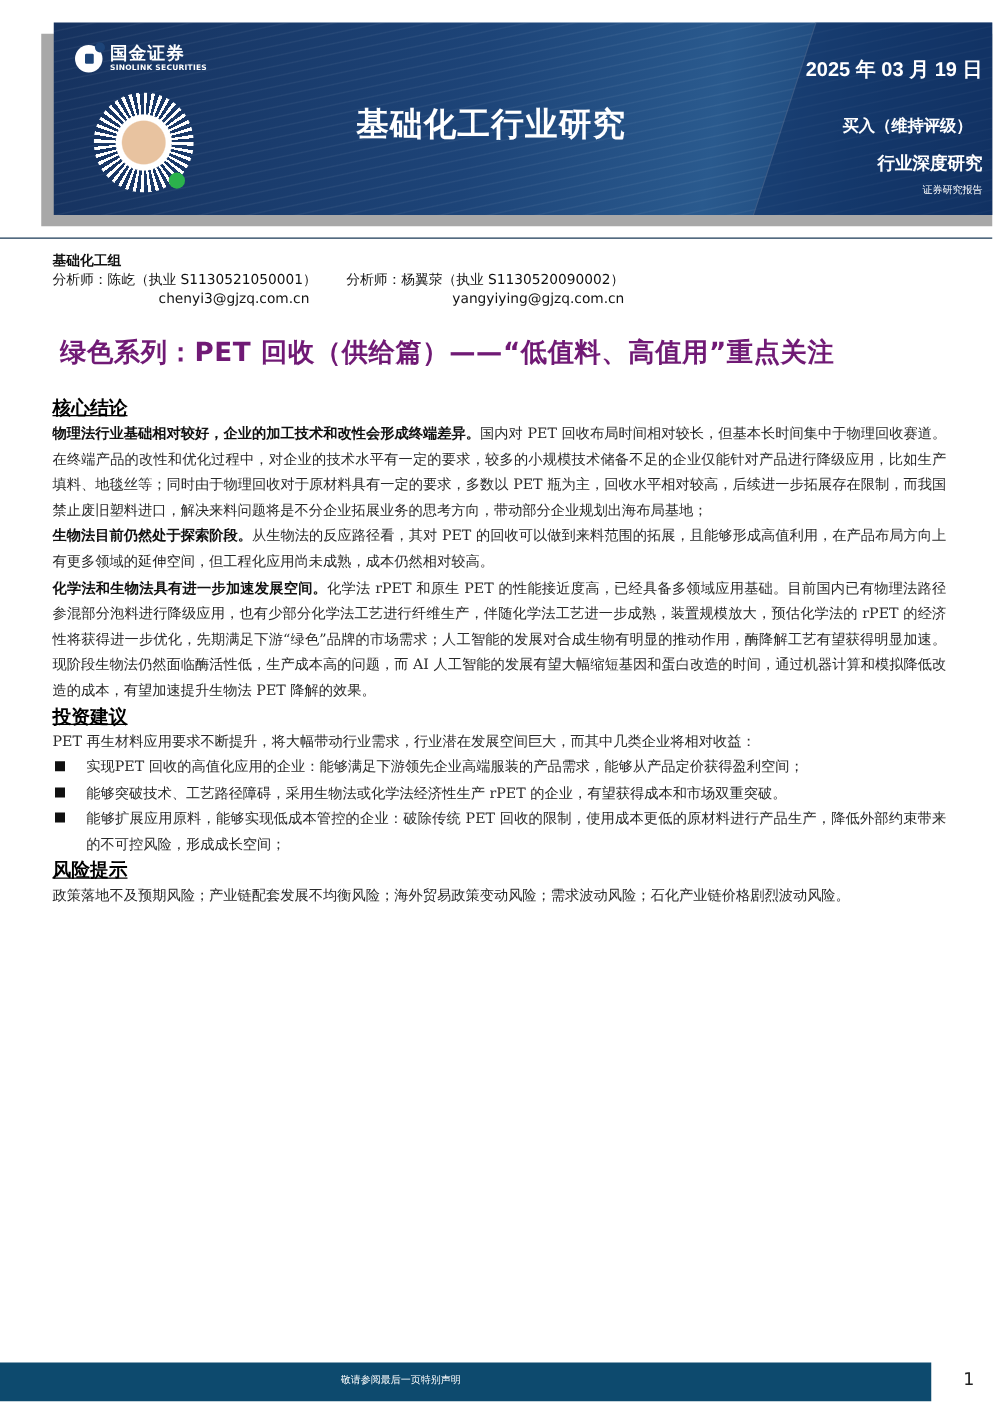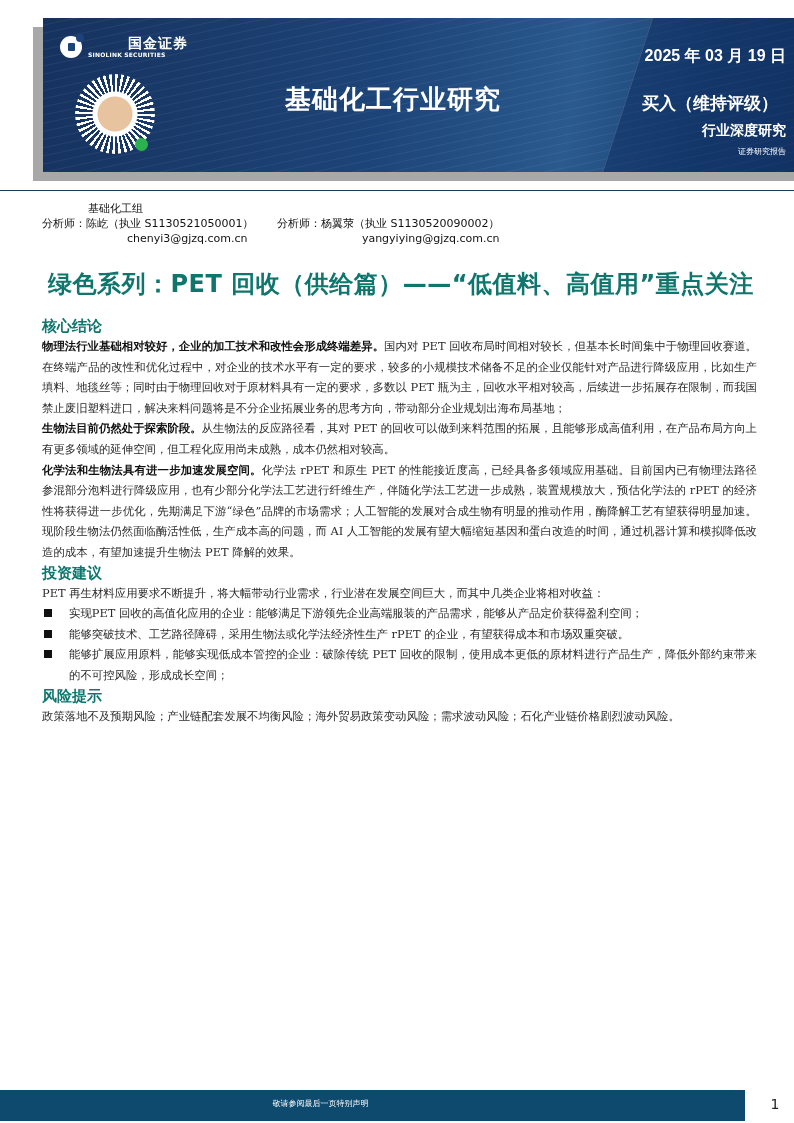--- a/index.html
+++ b/index.html
@@ -13,54 +13,54 @@
     overflow: hidden; }
   .banner::before { content: ""; position: absolute; inset: 0;
     background: repeating-linear-gradient(168deg, rgba(255,255,255,0.0) 0px, rgba(255,255,255,0.0) 6px, rgba(255,255,255,0.06) 7px, rgba(255,255,255,0.0) 8px); }
   .banner::after { content: ""; position: absolute; right: -60px; top: -40px; width: 230px; height: 260px;
     background: rgba(10,40,90,0.45); transform: skewX(-18deg); border-left: 1px solid rgba(255,255,255,0.15); }
   .logo { position: absolute; left: 17px; top: 17px; display: flex; align-items: center; z-index: 2; }
   .logo-mark { width: 22px; height: 22px; border-radius: 50%; background: #fff; position: relative; margin-right: 6px; }
   .logo-mark::after { content: ""; position: absolute; left: 8px; top: 7px; width: 7px; height: 8px; background: #1d4478; border-radius: 1px; }
   .logo-mark::before { content: ""; position: absolute; right: -2px; top: -2px; width: 8px; height: 8px; background: #1d4478; border-radius: 50%; }
   .logo-text { color: #fff; font-family: "DejaVu Sans", sans-serif; }
-  .logo-cn { font-size: 14px; font-weight: bold; letter-spacing: 1px; line-height: 16px; margin-left: 40px; }
+  .logo-cn { font-size: 14px; font-weight: bold; letter-spacing: 1px; line-height: 16px; }
   .logo-en { font-size: 6px; font-weight: bold; letter-spacing: 0.2px; line-height: 8px; }
 
   .qr { position: absolute; left: 32px; top: 56px; width: 80px; height: 80px; z-index: 2;
     border-radius: 50%;
     background:
       radial-gradient(circle at 50% 50%, #e8c3a0 0 17px, transparent 18px),
       radial-gradient(circle at 50% 50%, #ffffff 0 22px, transparent 23px),
       repeating-conic-gradient(#ffffff 0deg 4deg, transparent 4deg 9deg);
   }
   .qr-badge { position: absolute; right: 10px; bottom: 8px; width: 13px; height: 13px; border-radius: 50%; background: #2bb24c; z-index: 3; }
 
   .banner-title { position: absolute; left: 242px; top: 64px; font-family: "DejaVu Sans", sans-serif; font-weight: bold;
     font-size: 26px; color: #fff; letter-spacing: 1px; z-index: 2; }
   .banner-date { position: absolute; right: 8px; top: 28px; color: #fff; font-family: Liberation Sans, sans-serif; font-weight: bold; font-size: 16px; z-index: 2; }
-  .banner-rating { position: absolute; right: 16px; top: 74px; color: #fff; font-family: Liberation Mono, monospace; font-weight: bold; font-size: 17px; z-index: 2; margin-left: 20px; }
+  .banner-rating { position: absolute; right: 16px; top: 74px; color: #fff; font-family: Liberation Mono, monospace; font-weight: bold; font-size: 13px; z-index: 2; margin-left: 20px; }
   .banner-type { position: absolute; right: 8px; top: 104px; color: #fff; font-family: "DejaVu Sans", sans-serif; font-weight: bold; font-size: 14px; z-index: 2; }
   .banner-sub { position: absolute; right: 8px; top: 128px; color: #fff; font-family: "DejaVu Sans", sans-serif; font-size: 8px; z-index: 2; }
 
   .header-rule { position: absolute; left: 0; top: 190px; width: 794px; height: 1px; background: #1b3a57; }
 
   
   .analysts { position: absolute; left: 42px; top: 201px; font-family: "DejaVu Sans", sans-serif; font-size: 11px; line-height: 15px; color: #111; }
-  .analysts .group { font-weight: normal; margin-left: 46px; }
+  .analysts .group { font-weight: bold; }
   .analyst-row { display: flex; justify-content: flex-end; }
   .analyst-row .col1 { width: 235px; }
 
   .report-title { position: absolute; left: 48px; top: 268px; font-family: "DejaVu Sans", sans-serif; font-weight: bold;
-    font-size: 24px; color: #0f766e; letter-spacing: 0.5px; white-space: nowrap; text-align: center; }
+    font-size: 21px; color: #701a75; letter-spacing: 0.5px; white-space: nowrap; text-align: center; }
 
   .content { position: absolute; left: 42px; top: 316px; width: 715px; font-size: 11.4px; line-height: 20.6px; color: #2a2a2a; }
   .content p { text-align: justify; text-justify: inter-character; }
   .content b { color: #111; }
-  .sec-title { font-family: "DejaVu Sans", sans-serif; font-weight: bold; font-size: 15px; color: #0f766e; line-height: 20px; }
+  .sec-title { font-family: "DejaVu Sans", sans-serif; font-weight: bold; font-size: 15px; color: #000000; line-height: 20px; text-decoration: underline; }
   .bullets { list-style: none; }
   .bullets li { position: relative; padding-left: 27px; text-align: justify; }
   .bullets li .sq { position: absolute; left: 2px; top: 6px; width: 8px; height: 8px; background: #111; }
 
   
   .footer-bar { position: absolute; left: 0; top: 1090px; width: 745px; height: 31px; background: #0d4a6e; }
   .footer-text { position: absolute; left: 0; top: 1098px; width: 641px; text-align: center; color: #fff; font-size: 8px; }
   .footer-page { position: absolute; left: 760px; top: 1096px; width: 30px; font-family: "DejaVu Sans", sans-serif; font-size: 14px; color: #222; text-align: center; }
 </style>
 </head>

